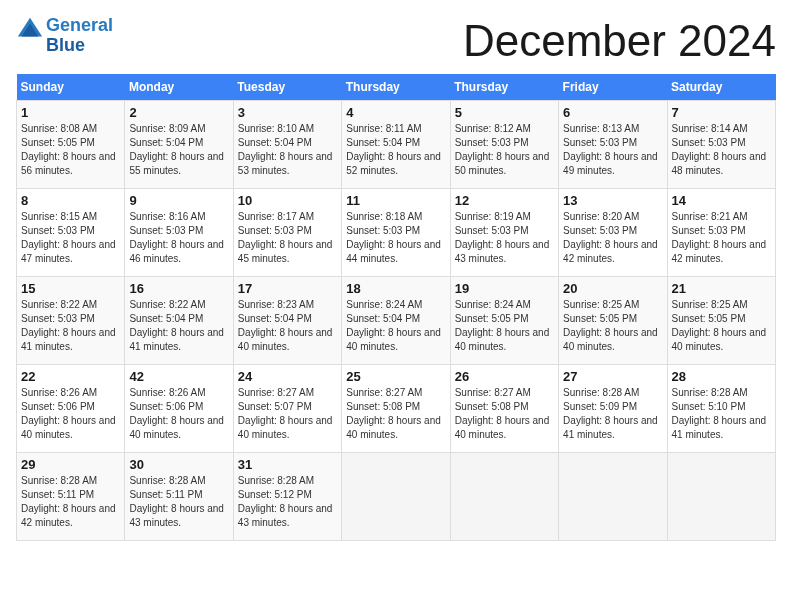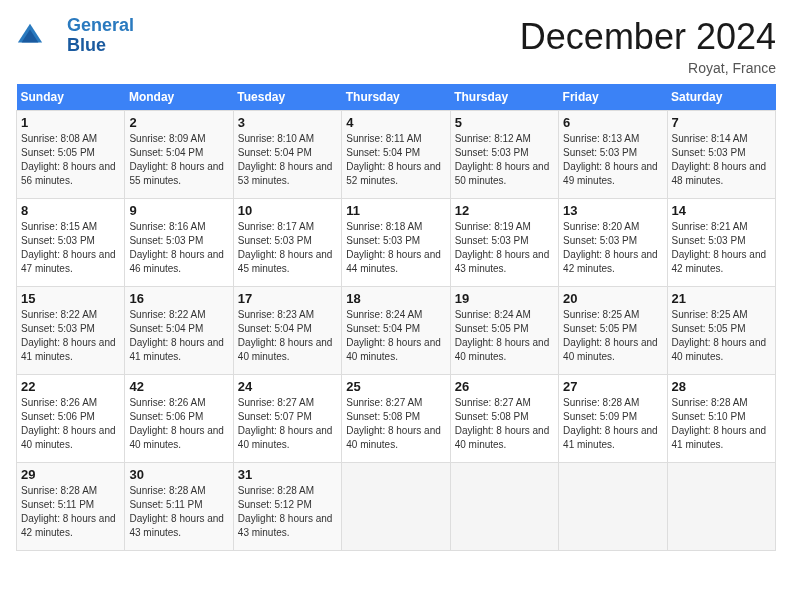--- a/index.html
+++ b/index.html
@@ -11,42 +11,41 @@
       padding: 16px;
     }
     .header-area {
       display: flex;
       justify-content: space-between;
       align-items: flex-start;
       margin-bottom: 8px;
     }
     .logo {
       display: flex;
-      align-items: center;
-      gap: 21px;
+      align-items: flex-start;
     }
     .logo-text {
       font-size: 18px;
       font-weight: bold;
       color: #1a1a1a;
       line-height: 1.1;
     }
     .logo-text span {
       color: #2a7abf;
     }
     .logo-icon {
       width: 28px;
       height: 28px;
       margin-right: 2px;
     }
     .title-area {
       text-align: right;
     }
     .month-title {
-      font-size: 36px;
+      font-size: 44px;
       font-weight: normal;
       color: #1a1a1a;
     }
     .location {
       font-size: 14px;
       color: #555;
       margin-top: 2px;
     }
     table {
       width: 100%;
@@ -99,21 +98,20 @@
       <polygon points="15,2 28,22 2,22" fill="#2a7abf"></polygon>
       <polygon points="15,8 24,22 6,22" fill="#1a5a9f"></polygon>
     </svg>
     <div class="logo-text">
       <div><span>General</span></div>
       <div><span style="color:#1a5a9f">Blue</span></div>
     </div>
   </div>
   <div class="title-area">
     <div class="month-title">December 2024</div>
-    <div class="location">Royat, France</div>
   </div>
 </div>
 
 <table>
   <thead>
     <tr id="weekday-header">
         <th>Sunday</th>
         <th>Monday</th>
         <th>Tuesday</th>
         <th>Thursday</th>

